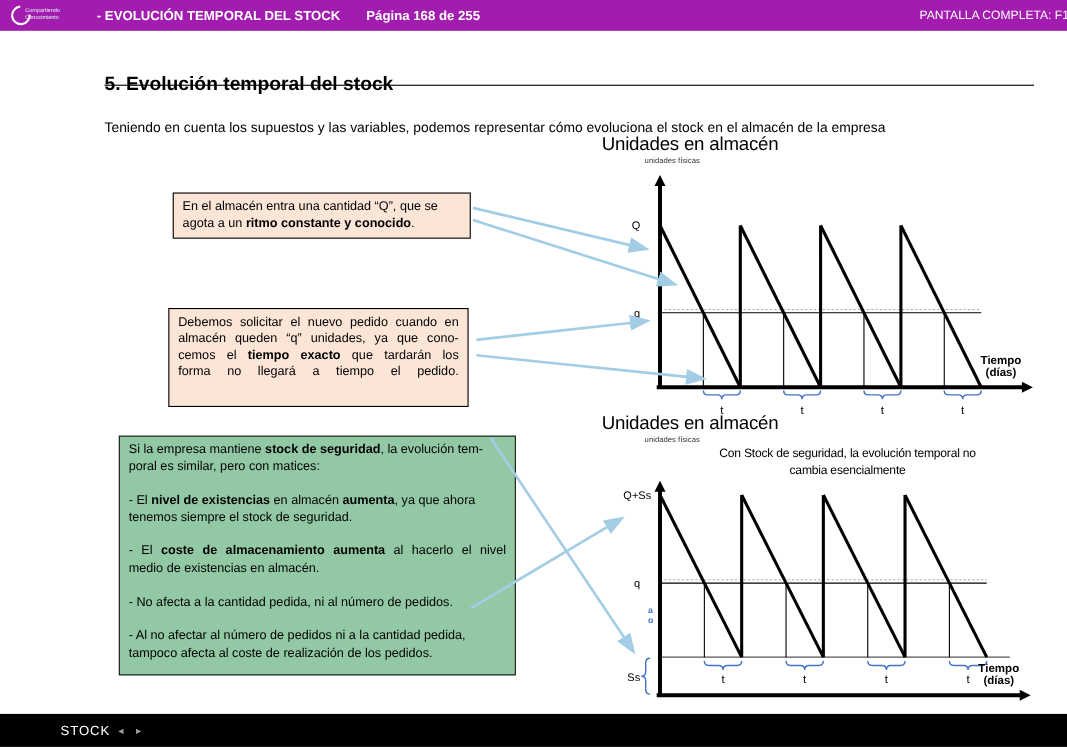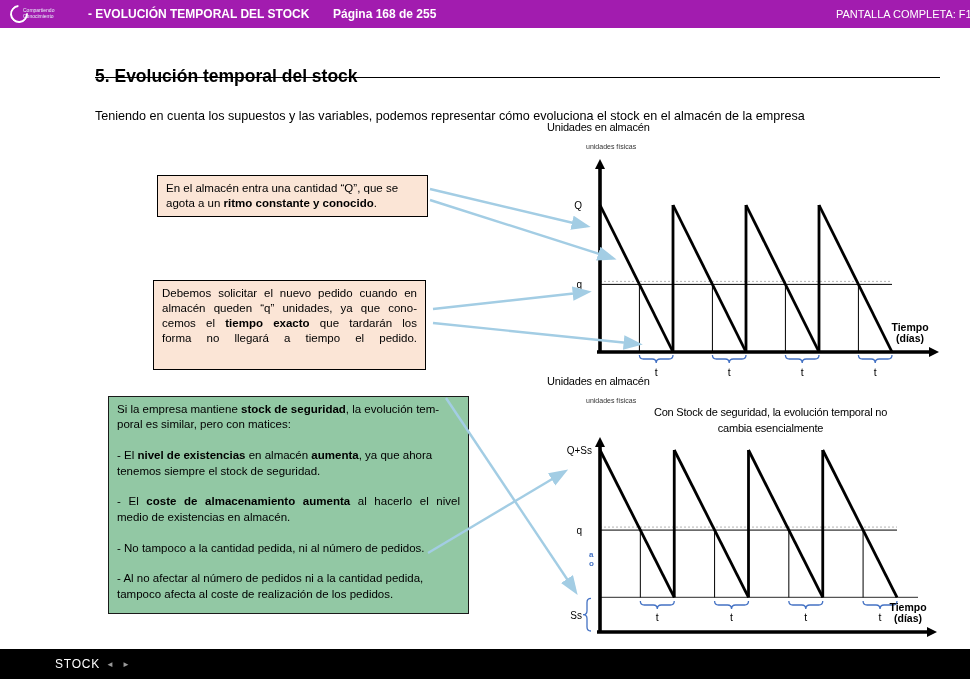--- a/index.html
+++ b/index.html
@@ -19,21 +19,21 @@
   .intro{position:absolute;left:95px;top:96px;font-size:12.6px;z-index:3;}
   
   .box{position:absolute;z-index:2;font-size:11.5px;box-sizing:border-box;padding:5px 8px;}
   .box1{left:157px;top:175px;width:271px;height:42px;background:#FBE5D6;border:1.6px solid #000;}
   .box2{left:153px;top:280px;width:273px;height:90px;background:#FBE5D6;border:1.6px solid #000;}
   .green{left:108px;top:396px;width:361px;height:218px;background:#92C8A4;border:1.4px solid #1a1a1a;}
   .cl{min-height:15px;line-height:15px;}
   .green .cl{min-height:15.4px;line-height:15.4px;}
   .jl{text-align:justify;text-align-last:justify;}
   
-  .cht-title{position:absolute;font-size:11px;z-index:3;letter-spacing:-0.2px;}
+  .cht-title{position:absolute;font-size:17px;z-index:3;letter-spacing:-0.2px;}
   .cht-sub{position:absolute;font-size:7px;color:#333;z-index:3;}
   .cap2{position:absolute;left:628px;top:405px;width:285px;text-align:center;font-size:11px;
         line-height:15.5px;white-space:pre-line;z-index:3;letter-spacing:-0.2px;}
   .chart-svg{position:absolute;z-index:1;}
   .frag{position:absolute;z-index:0;white-space:pre-line;}
   .frag-blue{left:589px;top:550px;font-size:8px;line-height:9px;font-weight:bold;}
   .frag-green{left:945px;top:560px;font-size:14px;padding-left:48px;}
   
   .overlay{position:absolute;left:0;top:0;z-index:6;pointer-events:none;}
   
@@ -71,21 +71,21 @@
   <div class="box green">
       <div class="cl">Si la empresa mantiene <b>stock de seguridad</b>, la evolución tem-</div>
       <div class="cl">poral es similar, pero con matices:</div>
       <div class="cl"></div>
       <div class="cl">- El <b>nivel de existencias</b> en almacén <b>aumenta</b>, ya que ahora</div>
       <div class="cl">tenemos siempre el stock de seguridad.</div>
       <div class="cl"></div>
       <div class="cl jl">- El <b>coste de almacenamiento aumenta</b> al hacerlo el nivel</div>
       <div class="cl">medio de existencias en almacén.</div>
       <div class="cl"></div>
-      <div class="cl">- No tampoco a la cantidad pedida, ni al número de pedidos.</div>
+      <div class="cl">- No afecta a la cantidad pedida, ni al número de pedidos.</div>
       <div class="cl"></div>
       <div class="cl">- Al no afectar al número de pedidos ni a la cantidad pedida,</div>
       <div class="cl"> tampoco afecta al coste de realización de los pedidos.</div>
     </div>
 
   <div class="cht-title" style="left:547px;top:121px">Unidades en almacén</div>
   <div class="cht-sub" style="left:586px;top:143px">unidades físicas</div>
   <svg id="svg1" class="chart-svg" style="left:543px;top:115px" width="410" height="275" viewBox="543 115 410 275">
       <line x1="673" y1="205" x2="673" y2="352" stroke="#c9c9c9" stroke-width="1"></line>
       <line x1="746" y1="205" x2="746" y2="352" stroke="#c9c9c9" stroke-width="1"></line>

